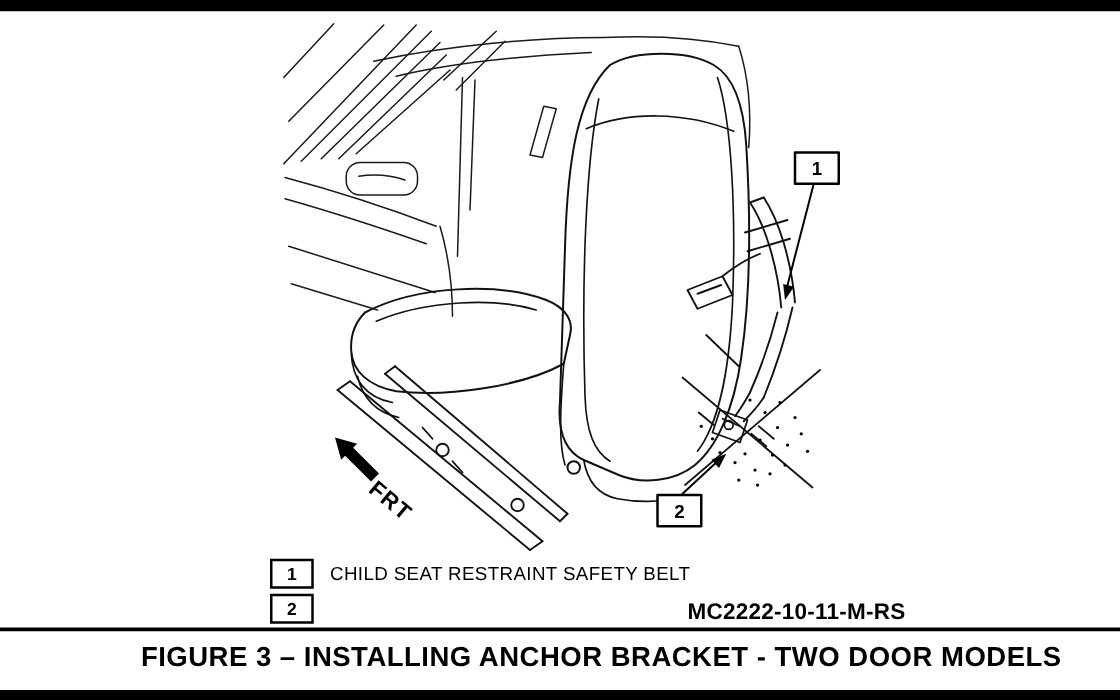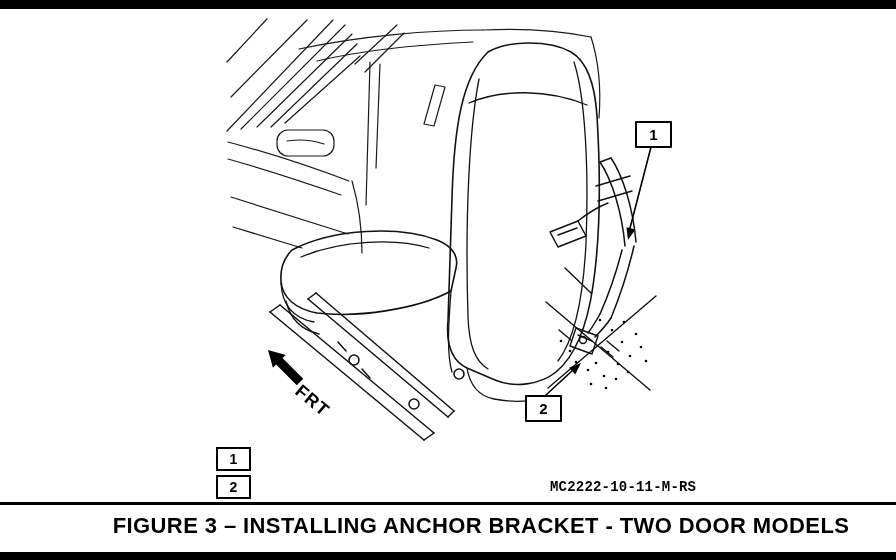--- a/index.html
+++ b/index.html
@@ -34,24 +34,23 @@
     flex: 0 0 auto;
   }
   .legend-label {
     font-size: 15px;
     letter-spacing: 0.3px;
     white-space: nowrap;
   }
   .part-code {
     position: absolute;
     left: 550px; top: 479px;
-    font-size: 14px;
+    font-size: 18px;
     font-weight: bold;
     letter-spacing: 0.2px;
-    font-family: Liberation Mono, monospace;
   }
   .caption {
     position: absolute;
     left: 0; top: 513px;
     width: 896px;
     text-align: center;
     font-size: 22px;
     font-weight: bold;
     letter-spacing: 0.4px;
     white-space: nowrap;
@@ -198,20 +197,21 @@
       <polygon points="268,350 285.7,354.9 282.5,358.1 303.2,378.8 296.8,385.2 276.1,364.5 272.9,367.7" fill="#000" stroke="none"></polygon>
       <text transform="translate(294,393) rotate(40)" fill="#000" stroke="none" font-size="18" font-weight="bold" letter-spacing="1">FRT</text>
     </g>
   </svg>
 
   <div>
     <div class="legend-row" style="top:447px">
       <span class="key-box">
         <span>1</span>
       </span>
+      <span class="legend-label">CHILD SEAT RESTRAINT SAFETY BELT</span>
     </div>
     <div class="legend-row" style="top:475px">
       <span class="key-box">
         <span>2</span>
       </span>
     </div>
   </div>
 
   <div class="part-code">MC2222-10-11-M-RS</div>
 

